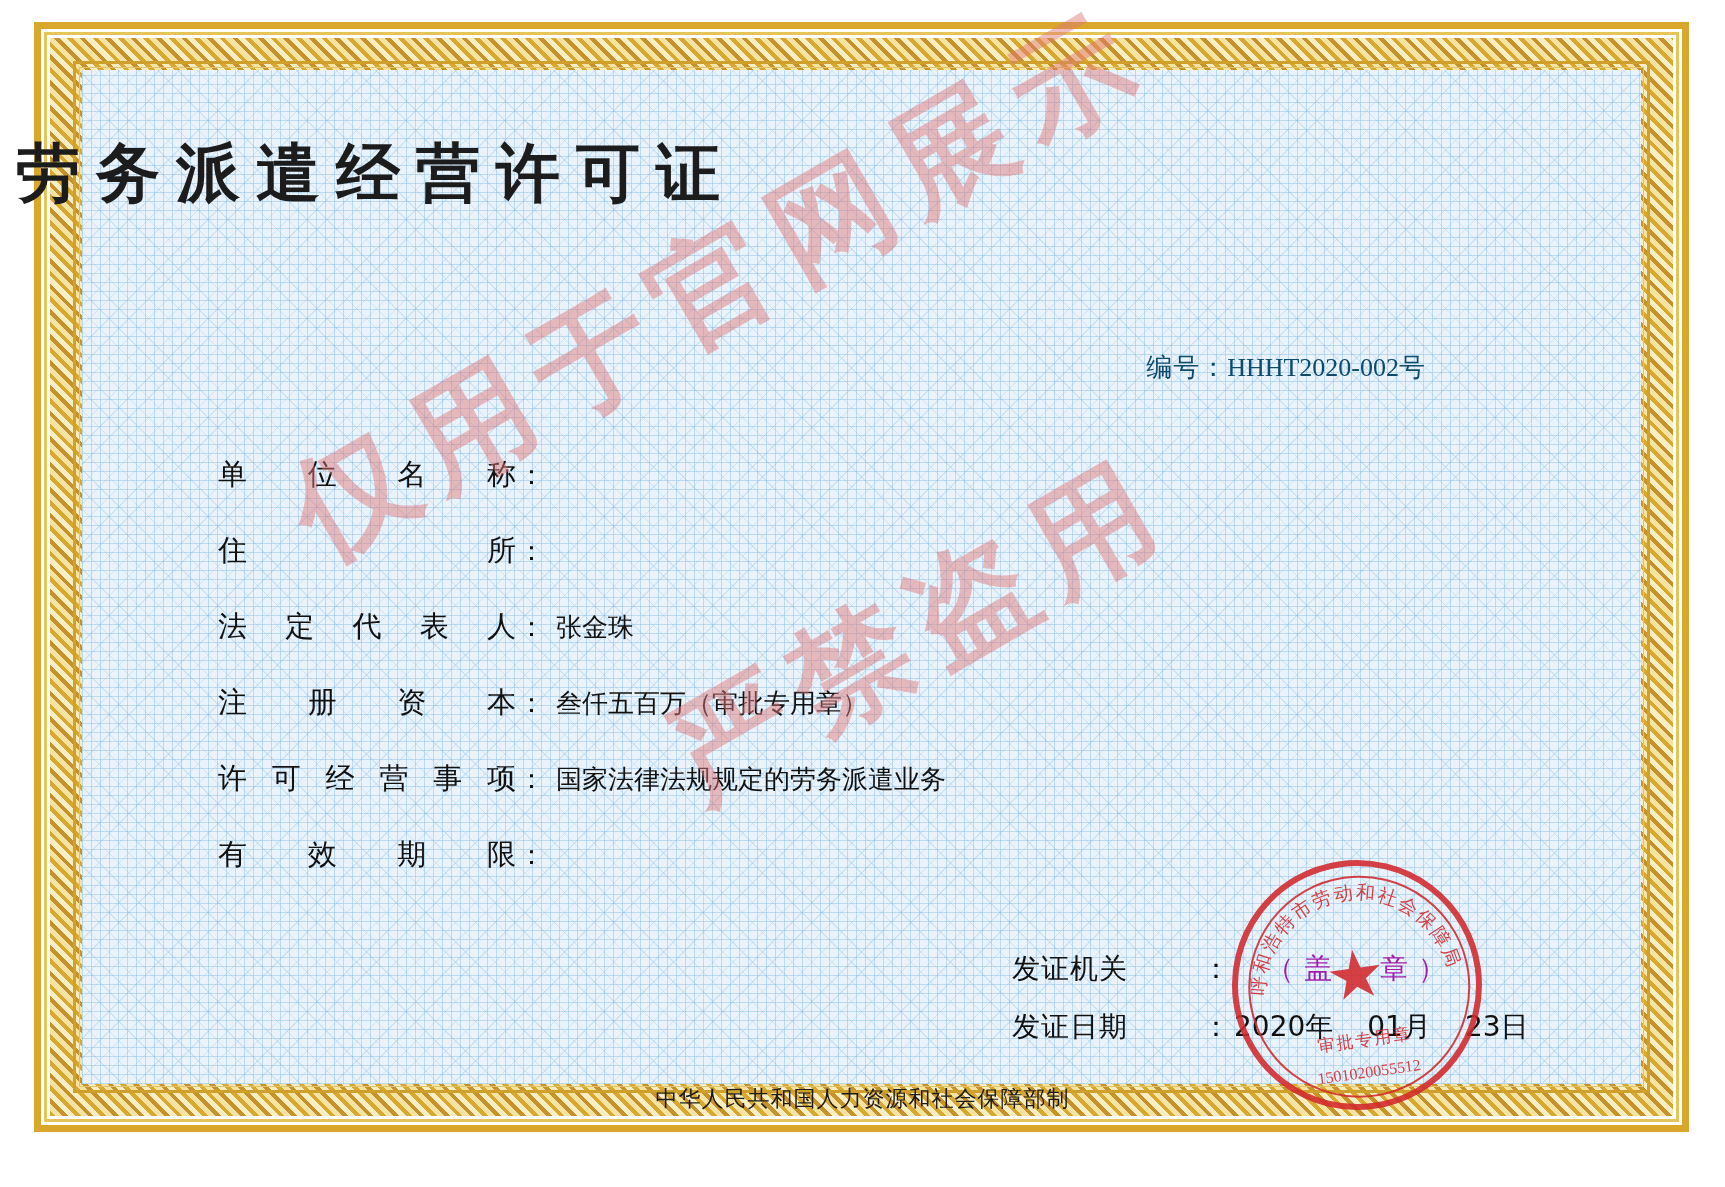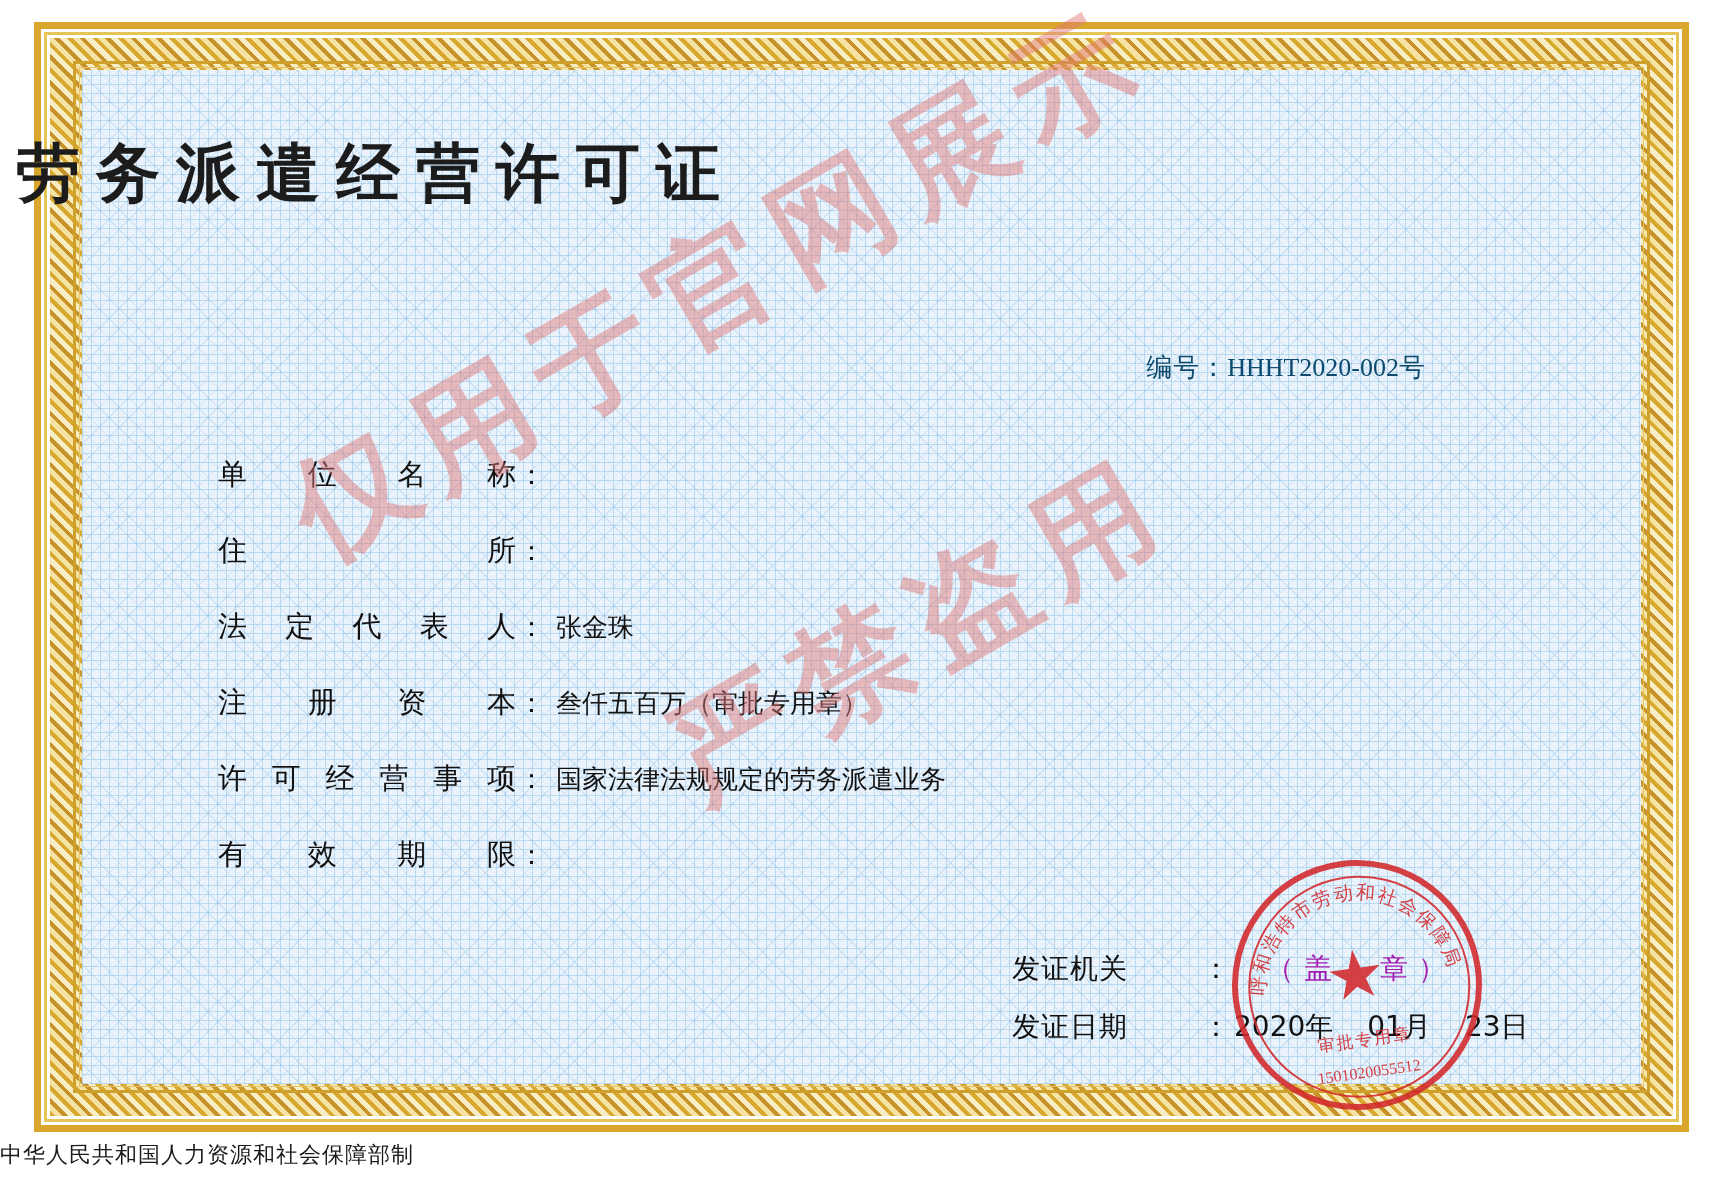--- a/index.html
+++ b/index.html
@@ -261,22 +261,23 @@
   }
   .wm-line2 {
     position: absolute;
     left: 0; top: 520px;
     width: 100%;
   }
 
   
   .footer {
     position: absolute;
-    left: 0; top: 1140px;
+    left: 0; top: 1084px;
     width: 1725px;
+    text-align: center;
     font-size: 22px;
     color: #1a1a1a;
     font-family: "DejaVu Sans", "Liberation Sans", sans-serif;
     letter-spacing: 1px;
   }
 </style>
 </head>
 <body>
 
 <div class="page">

